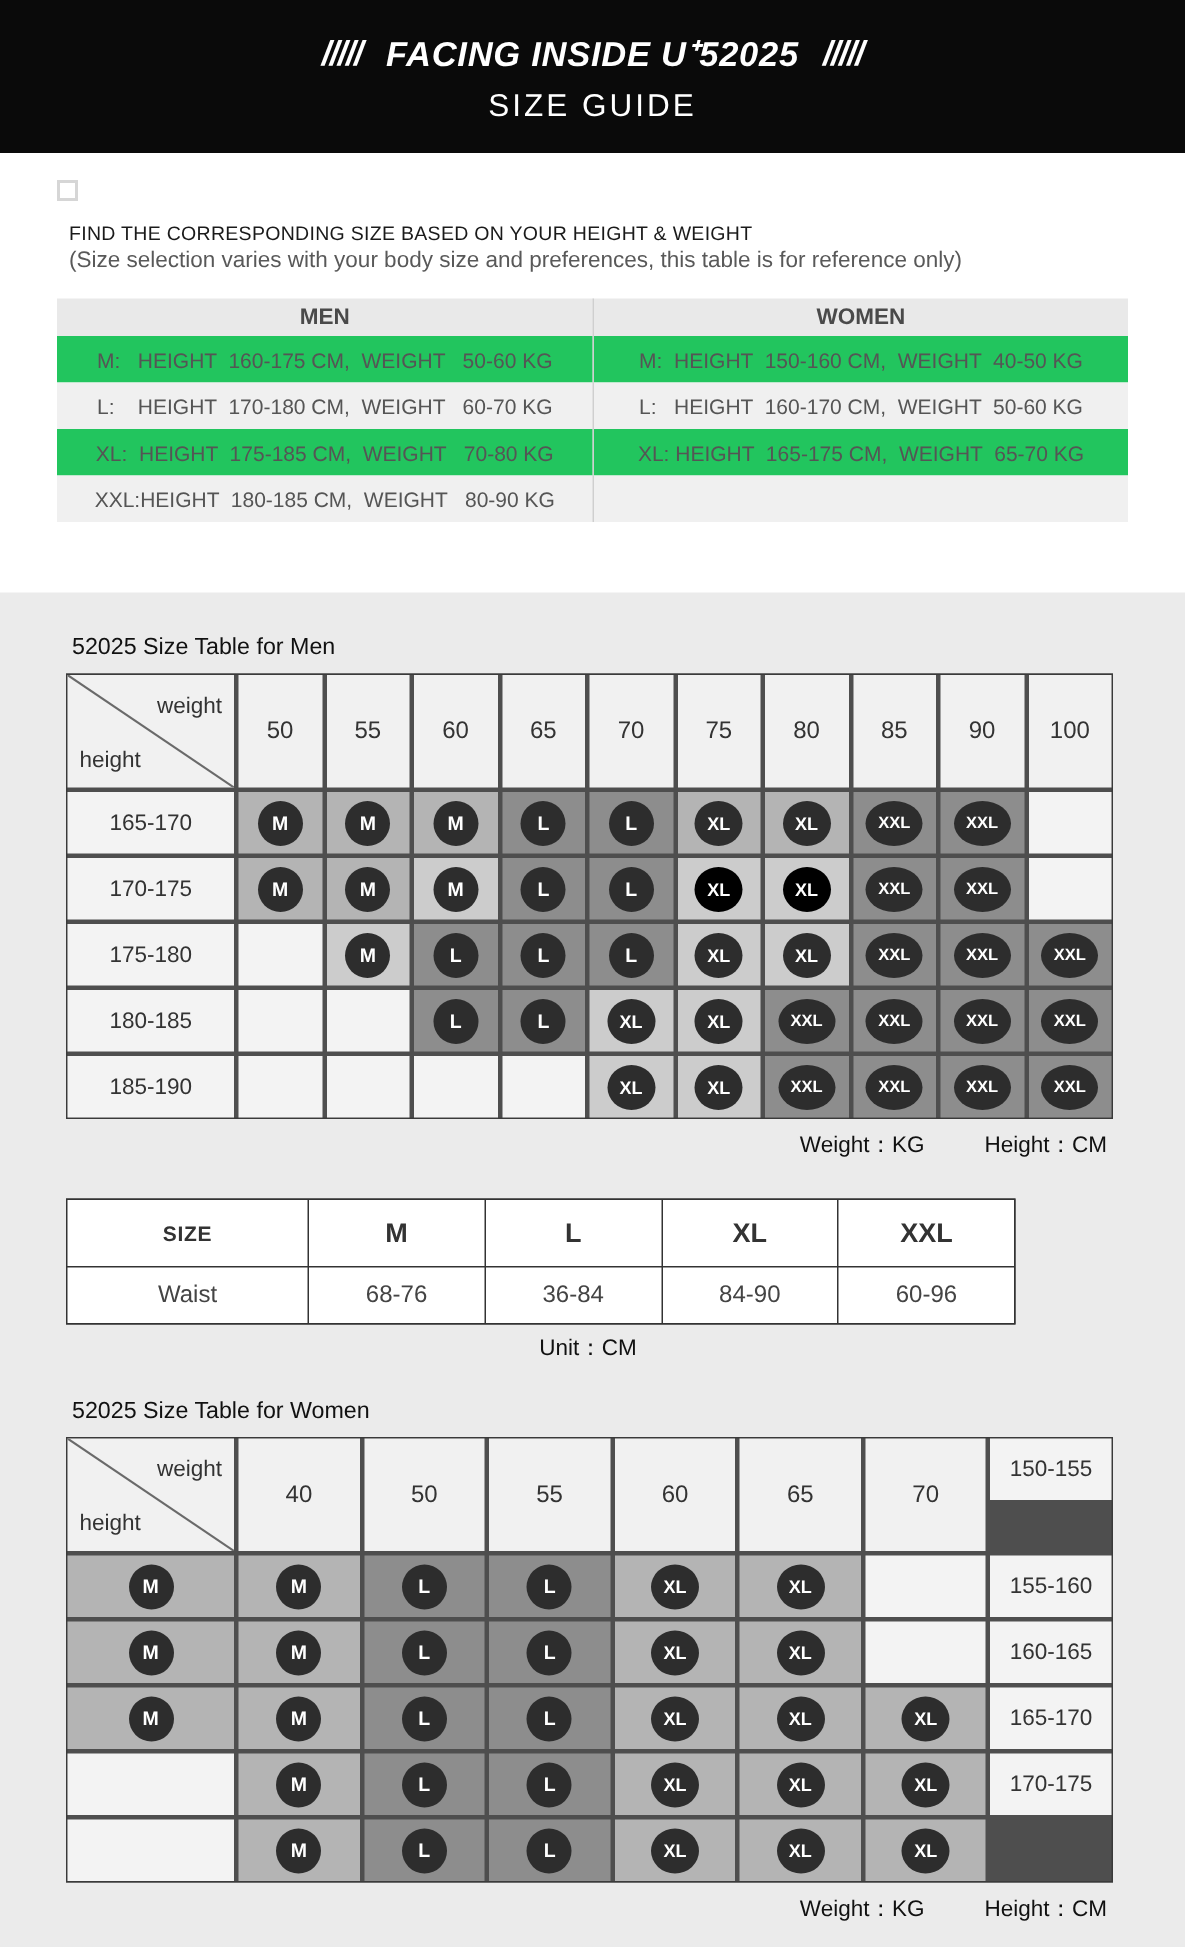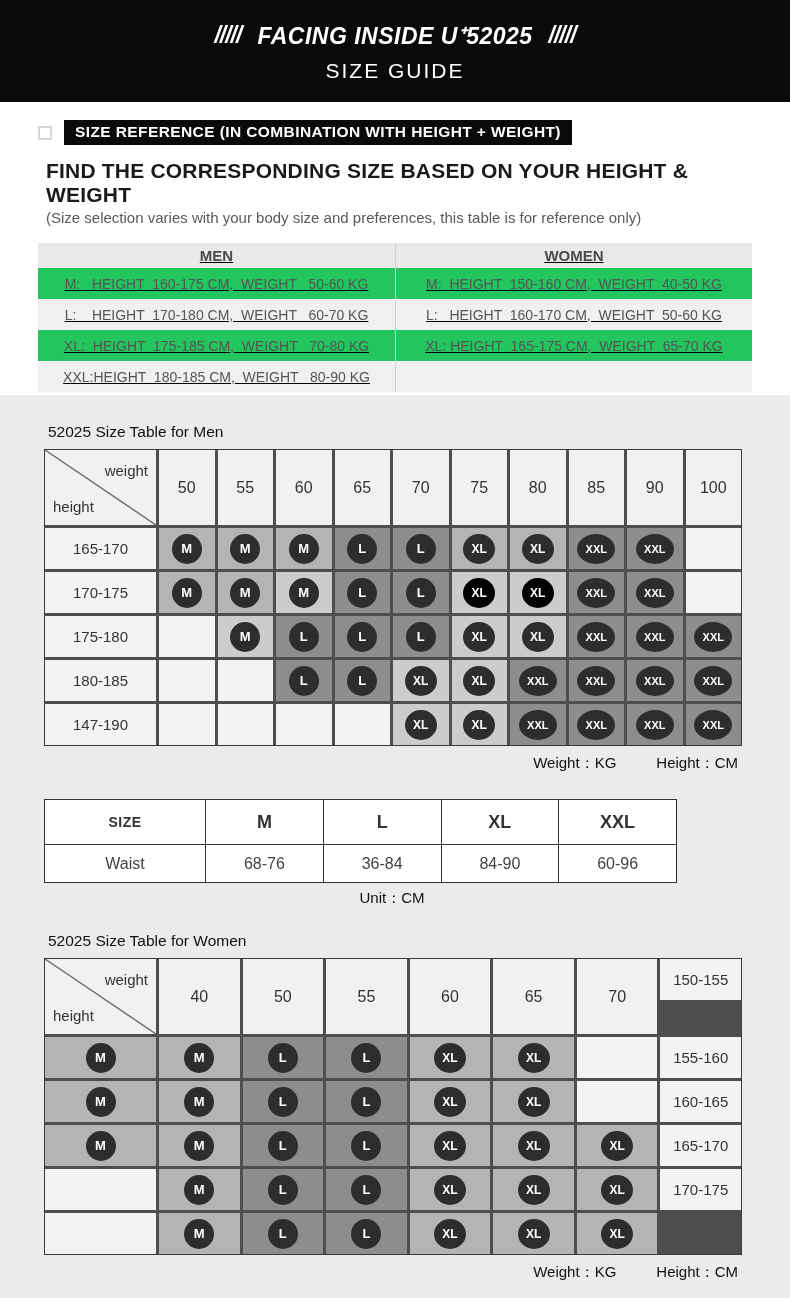--- a/index.html
+++ b/index.html
@@ -10,24 +10,24 @@
   .banner { height:102px; background:#0a0a0a; color:#fff; display:flex; flex-direction:column; align-items:center; justify-content:center; gap:8px; }
   .banner-line1 { display:flex; align-items:center; gap:16px; font-size:23px; font-weight:bold; font-style:italic; letter-spacing:.5px; }
   .banner-slash { letter-spacing:-1px; }
   .banner-sub { font-size:21px; font-weight:400; letter-spacing:2px; }
 
   
   .white-sec { background:#ffffff; padding:18px 38px 0 38px; height:293px; }
   .ref-row { display:flex; align-items:center; gap:12px; }
   .ref-check { width:14px; height:14px; border:2px solid #d6d6d6; background:#fff; flex:0 0 auto; }
   .ref-label { background:#0a0a0a; color:#fff; font-weight:bold; font-size:15.5px; letter-spacing:.4px; padding:3px 11px 4px 11px; }
-  .find-heading { margin:14px 0 2px 8px; font-size:21px; font-weight:bold; color:#1a1a1a; letter-spacing:.2px; }
+  .find-heading { margin:14px 0 2px 8px; font-size:13px; font-weight:normal; color:#1a1a1a; letter-spacing:.2px; }
   .find-sub { margin-left:8px; font-size:15px; color:#595959; }
 
-  .mw-table { margin-top:17px; width:714px;text-decoration:underline; }
+  .mw-table { margin-top:17px; width:714px; }
   .mw-row { display:grid; grid-template-columns:1fr 1fr; }
   .mw-cell { display:flex; align-items:center; justify-content:center; white-space:pre; color:#555; font-size:14px; height:31px; }
   .mw-head .mw-cell { font-weight:bold; font-size:15px; color:#4a4a4a; height:25px; }
   .mw-cell.vline { border-left:1px solid #cfcfcf; }
   .bg-head { background:#e9e9e9; }
   .bg-alt { background:#f0f0f0; }
   .bg-plain { background:#22c55e; }
 
   
   .gray-sec { background:#ebebeb; height:903px; padding-top:28px; }
@@ -74,21 +74,20 @@
       <span class="banner-slash">/////</span>
       <span>FACING INSIDE U⁺52025</span>
       <span class="banner-slash">/////</span>
     </div>
     <div class="banner-sub">SIZE GUIDE</div>
   </div>
 
   <div class="white-sec">
     <div class="ref-row">
       <span class="ref-check"></span>
-      <span class="ref-label">SIZE REFERENCE (IN COMBINATION WITH HEIGHT + WEIGHT)</span>
     </div>
     <div class="find-heading">FIND THE CORRESPONDING SIZE BASED ON YOUR HEIGHT &amp; WEIGHT</div>
     <div class="find-sub">(Size selection varies with your body size and preferences, this table is for reference only)</div>
 
     <div class="mw-table">
       <div class="mw-row mw-head">
         <div class="mw-cell bg-head">MEN</div>
         <div class="mw-cell bg-head vline">WOMEN</div>
       </div>
       <div class="mw-row">
@@ -238,21 +237,21 @@
         </div>
         <div class="cell sh-dark">
           <span class="badge sz-XXL">XXL</span>
         </div>
         <div class="cell sh-dark">
           <span class="badge sz-XXL">XXL</span>
         </div>
         <div class="cell sh-dark">
           <span class="badge sz-XXL">XXL</span>
         </div>
-        <div class="rowlabel">147-190</div>
+        <div class="rowlabel">185-190</div>
         <div class="cell sh-none"></div>
         <div class="cell sh-none"></div>
         <div class="cell sh-none"></div>
         <div class="cell sh-none"></div>
         <div class="cell sh-light">
           <span class="badge sz-XL">XL</span>
         </div>
         <div class="cell sh-light">
           <span class="badge sz-XL">XL</span>
         </div>

